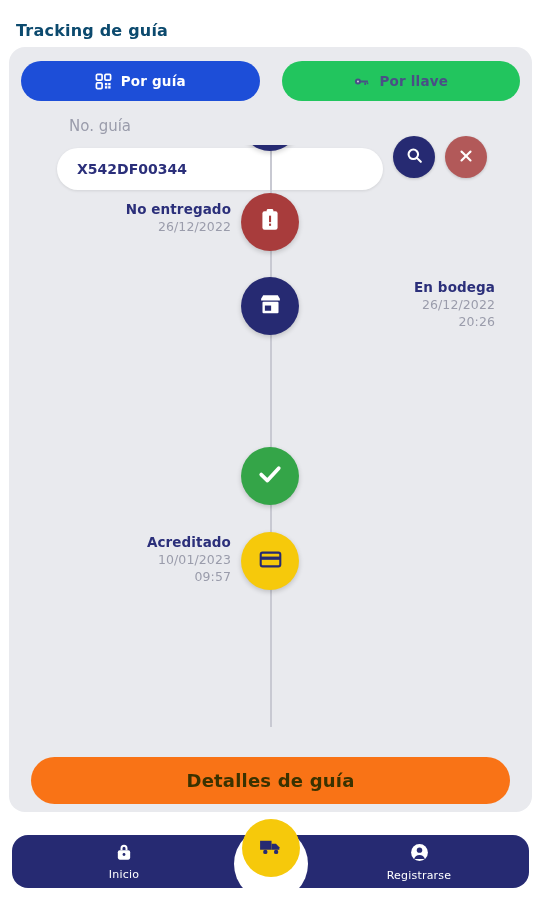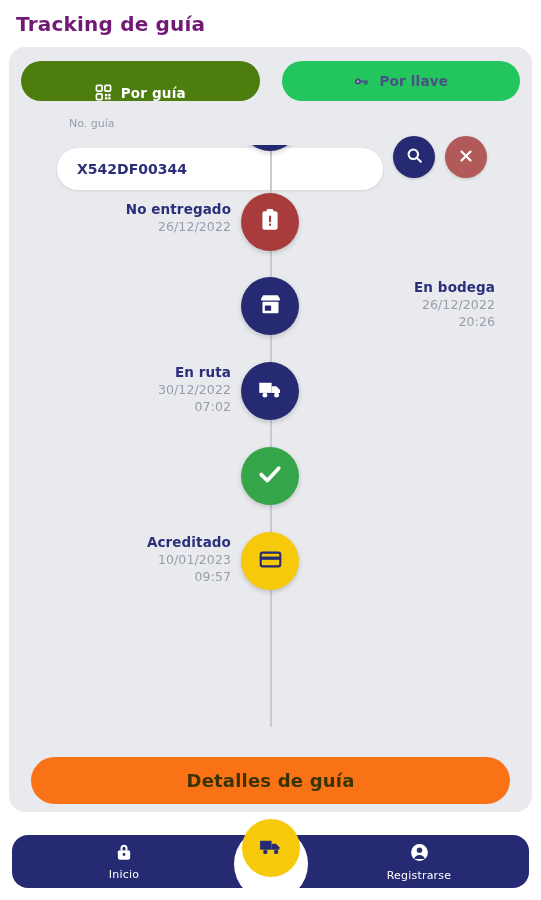--- a/index.html
+++ b/index.html
@@ -13,24 +13,24 @@
   body {
     font-family: "DejaVu Sans", "Liberation Sans", sans-serif;
     background: #ffffff;
     position: relative;
   }
 
   
   .page-title {
     position: absolute;
     left: 16px;
-    top: 12px;
-    font-size: 20px;
+    top: 21px;
+    font-size: 16px;
     font-weight: bold;
-    color: #701a75;
+    color: #0c4a6e;
     letter-spacing: 0.2px;
   }
 
   
   .card {
     position: absolute;
     left: 9px;
     top: 47px;
     width: 523px;
     height: 765px;
@@ -54,41 +54,40 @@
     border-radius: 20px;
     display: flex;
     align-items: center;
     justify-content: center;
     gap: 9px;
     cursor: pointer;
     border: none;
     font-family: inherit;
   }
   .tab.active {
-    background: #4d7c0f;
+    background: #1d4ed8;
     color: #ffffff;
-    align-items: flex-end;
   }
   .tab.inactive {
     background: #22c55e;
     color: #4a4f86;
   }
   .tab-label {
     font-size: 13.5px;
     font-weight: bold;
     letter-spacing: 0.2px;
   }
   .tab-icon { display: flex; align-items: center; }
 
   
   .field-label {
     position: absolute;
     left: 60px;
     top: 70px;
-    font-size: 11px;
+    font-size: 15px;
     color: #9a9cab;
   }
   .search-row {
     position: absolute;
     left: 48px;
     top: 88px;
     width: 442px;
     height: 44px;
     display: flex;
     align-items: center;
@@ -357,37 +356,20 @@
             </svg>
           </span>
         </div>
         <div class="tl-text right" style="top:8px;">
           <span class="tl-title">En bodega</span>
           <span class="tl-date">26/12/2022</span>
           <span class="tl-time">20:26</span>
         </div>
       </div>
 
-      <div class="tl-item" style="top:269px;">
-        <div class="tl-node" style="background:#262a72;">
-          <span>
-            <svg width="27" height="27" viewBox="0 0 24 24" fill="#ffffff">
-              <path d="M2 6h11v9H2z"></path>
-              <path d="M13 9h4.2l3.3 3.4V15H13z"></path>
-              <circle cx="7" cy="17" r="2.2"></circle>
-              <circle cx="17.4" cy="17" r="2.2"></circle>
-            </svg>
-          </span>
-        </div>
-        <div class="tl-text left" style="top:8px;">
-          <span class="tl-title">En ruta</span>
-          <span class="tl-date">30/12/2022</span>
-          <span class="tl-time">07:02</span>
-        </div>
-      </div>
 
       <div class="tl-item" style="top:354px;">
         <div class="tl-node" style="background:#34a548;">
           <span>
             <svg width="28" height="28" viewBox="0 0 24 24" fill="none" stroke="#ffffff" stroke-width="3.2" stroke-linecap="round" stroke-linejoin="round">
               <polyline points="4.5,12.5 9.8,17.6 19.5,7"></polyline>
             </svg>
           </span>
         </div>
       </div>

